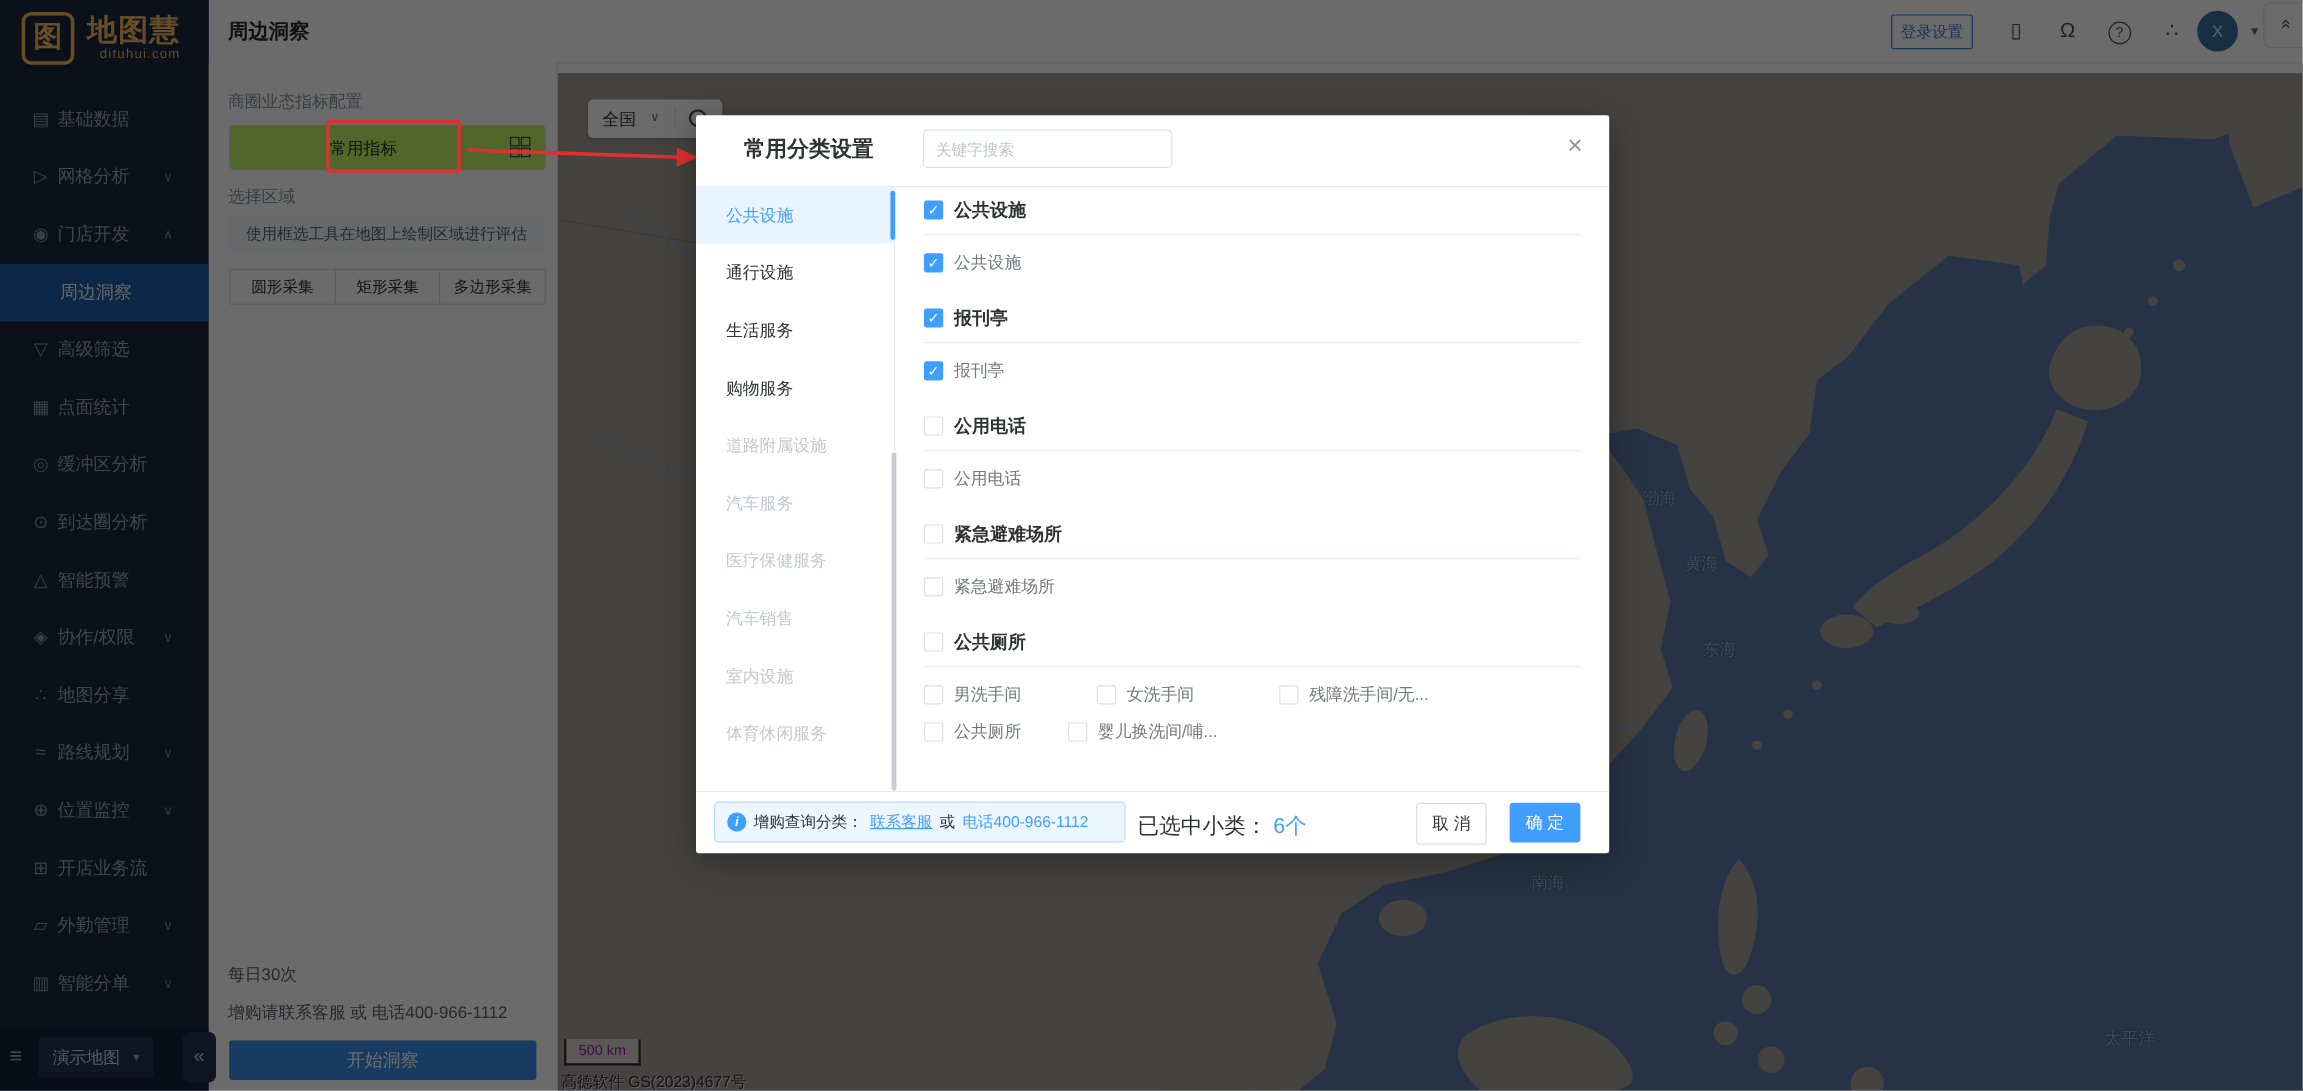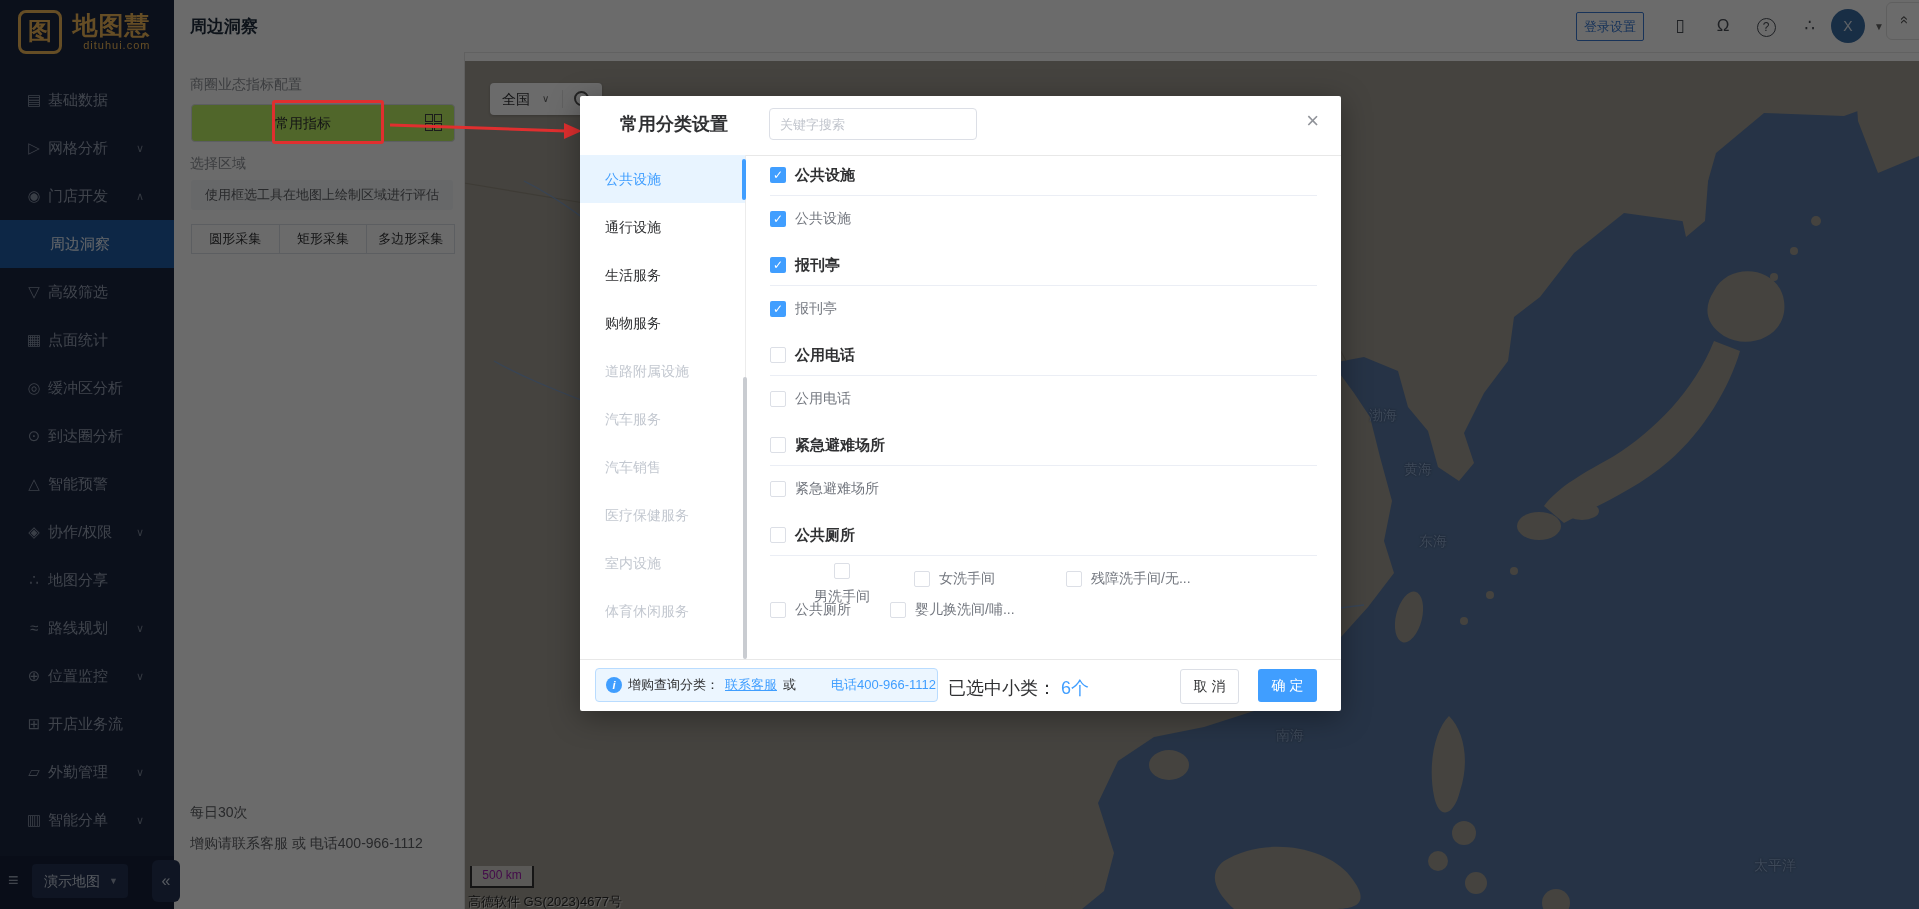--- a/index.html
+++ b/index.html
@@ -96,35 +96,35 @@
   #cat-scroll-thumb{position:absolute;left:163px;top:281px;width:4px;height:282px;background:#c9ccd1;border-radius:2px;}
   #m-groups{position:absolute;left:190px;top:59px;width:547px;height:504px;overflow:hidden;}
   .grp-header{height:40px;display:flex;align-items:center;gap:9px;}
   .grp-header .glb{font-size:15px;font-weight:bold;color:#303133;}
   .grp-line{border-top:1px solid #ebeef5;}
   .grp-items{display:flex;flex-wrap:wrap;padding-top:7px;padding-bottom:6px;}
   .ck-item{display:flex;align-items:center;gap:9px;height:31px;}
   .ck-item .slb{font-size:14px;color:#73777f;white-space:nowrap;}
   .grp{margin-bottom:5px;}
   .grp .grp-items .ck-item{width:auto;}
-  .grp.multi .grp-items .ck-item:nth-child(1){width:144px;flex-direction:column;}
+  .grp.multi .grp-items .ck-item:nth-child(1){width:144px;}
   .grp.multi .grp-items .ck-item:nth-child(2){width:136px;}
   .grp.multi .grp-items .ck-item:nth-child(3){width:140px;padding-left:16px;}
   .grp.multi .grp-items .ck-item:nth-child(4){width:120px;}
   .ckb{width:16px;height:16px;border-radius:2px;box-sizing:border-box;flex:none;}
   .ckb.on{background:#409eff;color:#fff;font-size:12px;line-height:16px;text-align:center;}
   .ckb.off{background:#fff;border:1px solid #dcdfe6;}
   #m-footer{position:absolute;left:0;top:563px;width:761px;height:52px;border-top:1px solid #e8e8e8;}
   #notice{position:absolute;left:15px;top:8px;width:343px;height:34px;background:#ecf6ff;border:1px solid #b9dcff;
           border-radius:4px;display:flex;align-items:center;gap:6px;padding:0 10px;box-sizing:border-box;white-space:nowrap;}
   #notice .info-i{width:16px;height:16px;border-radius:50%;background:#409eff;color:#fff;font-size:11px;
                   line-height:16px;text-align:center;flex:none;font-style:italic;font-weight:bold;}
   #notice .ntx{font-size:13px;color:#303133;}
   #notice .lnk{font-size:13px;color:#409eff;text-decoration:underline;}
-  #notice .blu{font-size:13px;color:#409eff;margin-left:29px;}
+  #notice .blu{font-size:13px;color:#409eff;}
   #sel-wrap{position:absolute;left:368px;top:16px;font-size:18px;color:#303133;white-space:nowrap;}
   #sel-wrap .cnt{color:#409eff;}
   #btn-cancel{position:absolute;left:600px;top:9px;width:57px;height:33px;border:1px solid #dcdfe6;border-radius:3px;
               background:#fff;font-size:14px;color:#303133;line-height:33px;text-align:center;}
   #btn-ok{position:absolute;left:678px;top:9px;width:59px;height:33px;border-radius:3px;background:#409eff;
           font-size:14px;color:#fff;line-height:33px;text-align:center;}
 </style>
 </head>
 <body>
 
@@ -319,20 +319,21 @@
     </div>
     <div class="pn-label" style="top:103px;">选择区域</div>
     <div id="hint-box">使用框选工具在地图上绘制区域进行评估</div>
     <div id="collect-row">
         <div class="collect-btn">圆形采集</div>
         <div class="collect-btn">矩形采集</div>
         <div class="collect-btn">多边形采集</div>
       </div>
     <div id="quota">每日30次</div>
     <div id="contact">增购请联系客服 或 电话400-966-1112</div>
+    <div id="start-btn">开始洞察</div>
   </div>
 
   <div id="overlay"></div>
 
   <div id="red-rect"></div>
   <svg id="red-arrow" width="205" height="34">
     <line x1="10" y1="13" x2="186" y2="19" stroke="#e02f2f" stroke-width="3"></line>
     <polygon points="184,11 184,27 202,19" fill="#e02f2f"></polygon>
   </svg>
 
@@ -341,22 +342,22 @@
     <input id="m-search" type="text" placeholder="关键字搜索" style="">
     <div id="m-close">×</div>
     <div id="m-head-line"></div>
     <div id="m-cats">
         <div class="cat-item active">公共设施</div>
         <div class="cat-item">通行设施</div>
         <div class="cat-item">生活服务</div>
         <div class="cat-item">购物服务</div>
         <div class="cat-item disabled">道路附属设施</div>
         <div class="cat-item disabled">汽车服务</div>
+        <div class="cat-item disabled">医疗保健服务</div>
         <div class="cat-item disabled">汽车销售</div>
-        <div class="cat-item disabled">医疗保健服务</div>
         <div class="cat-item disabled">室内设施</div>
         <div class="cat-item disabled">体育休闲服务</div>
       </div>
     <div id="m-divider-v"></div>
     <div id="cat-active-bar"></div>
     <div id="cat-scroll-thumb"></div>
     <div id="m-groups">
         <div class="grp">
           <div class="grp-header">
             <div class="ckb on">✓</div>

